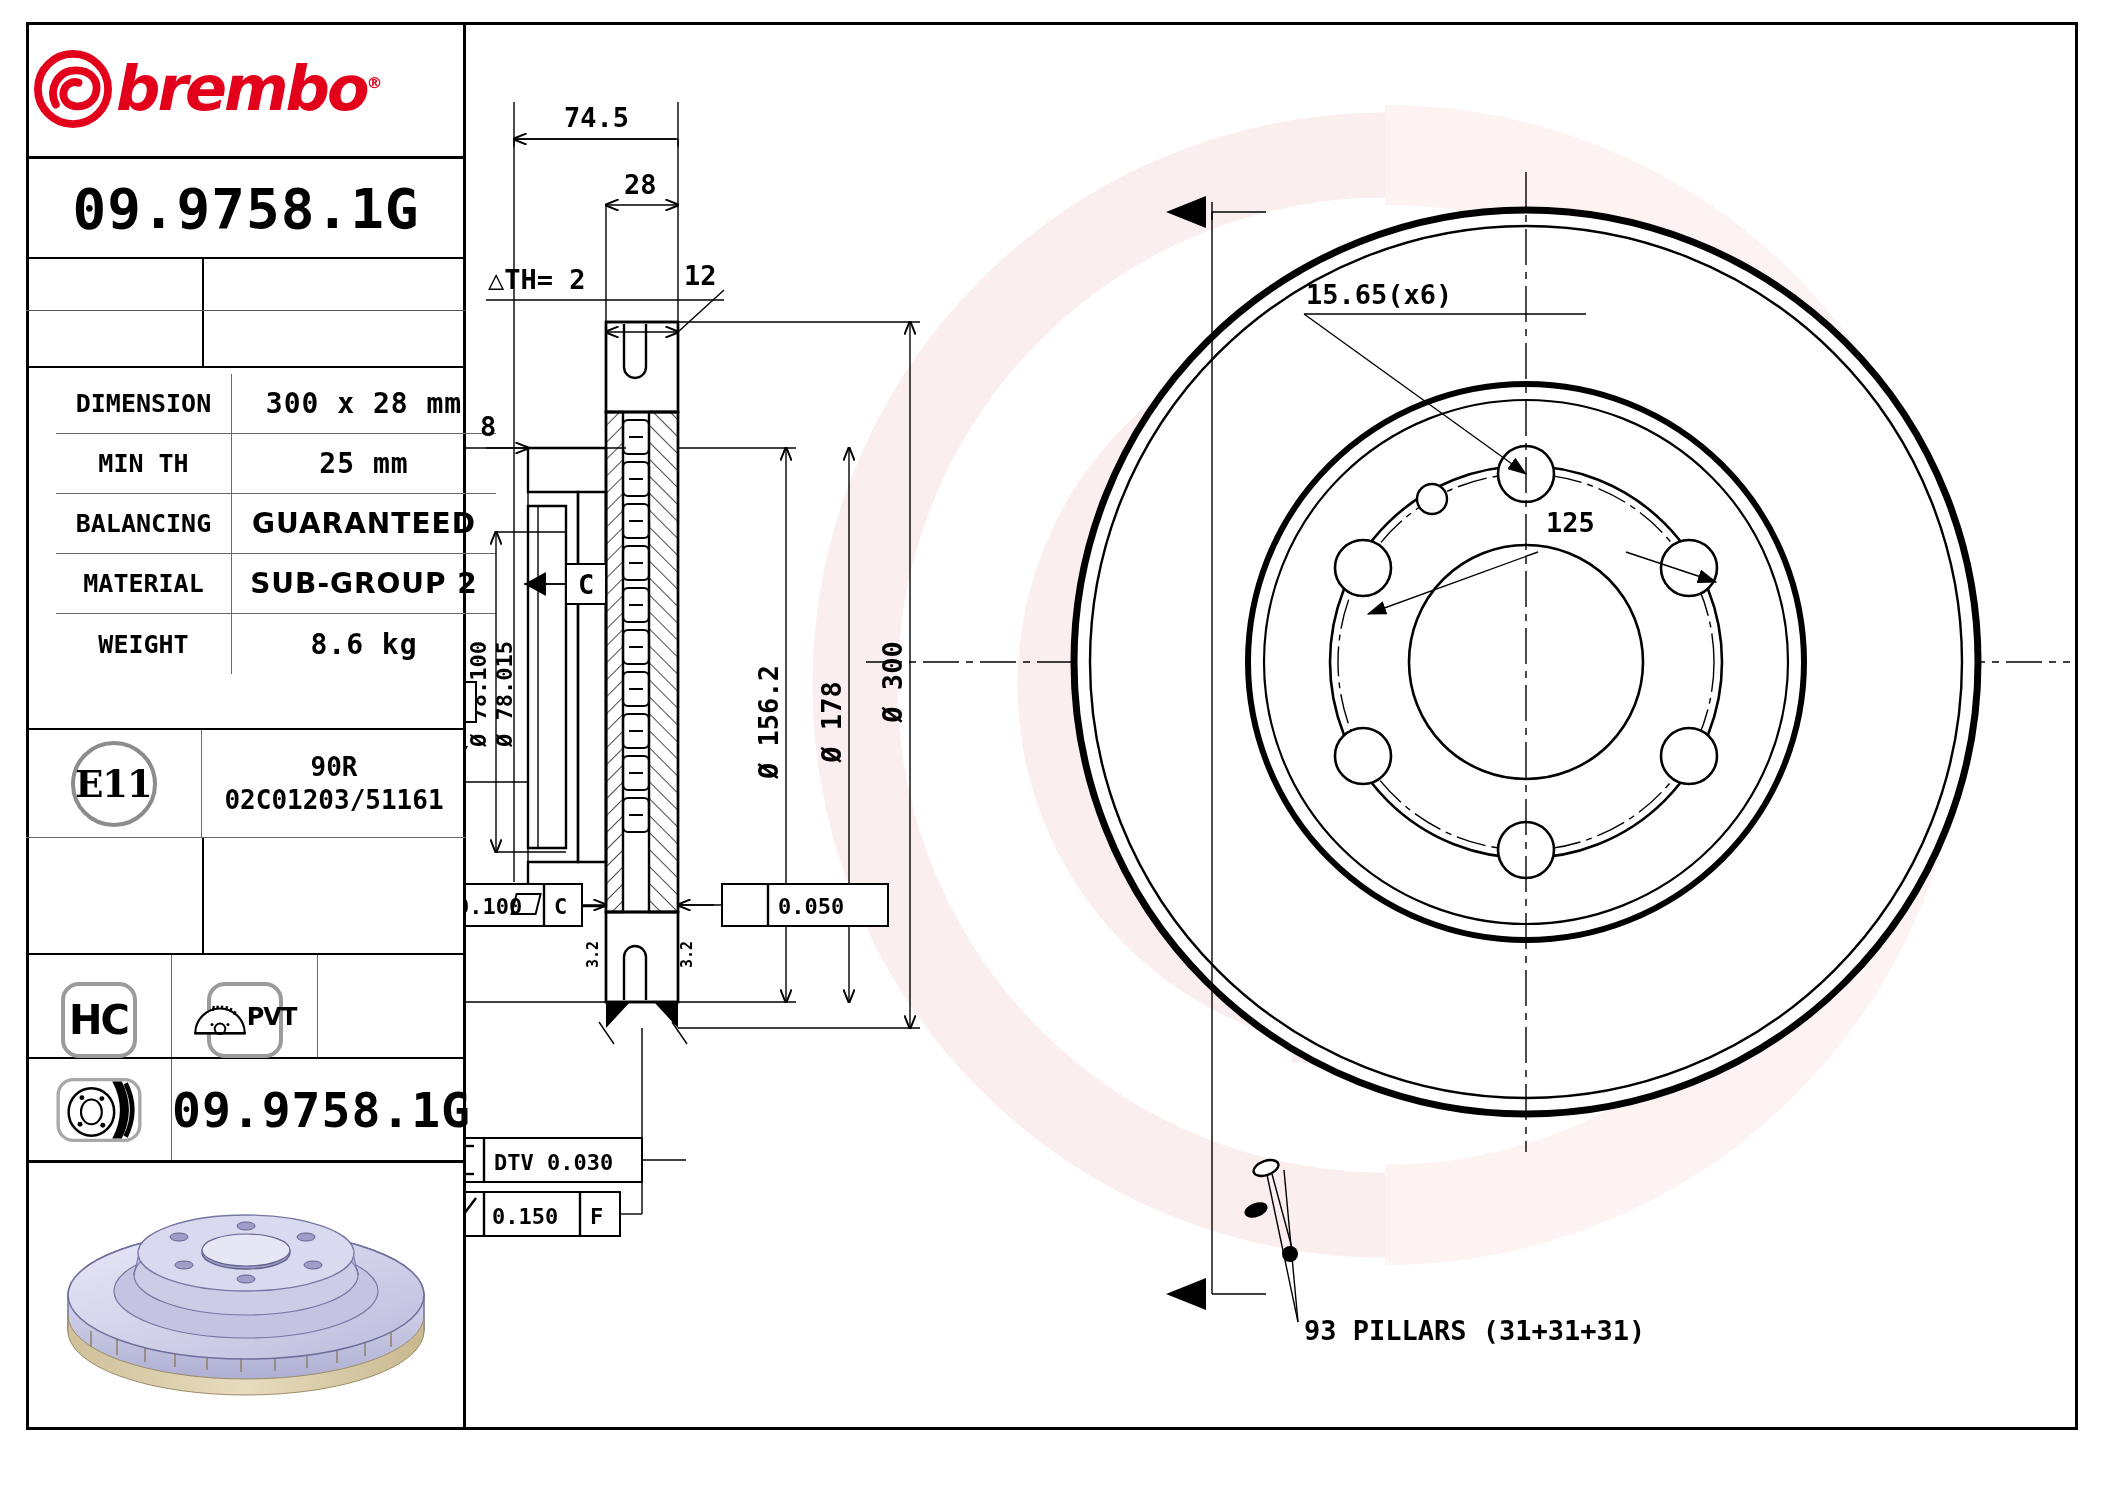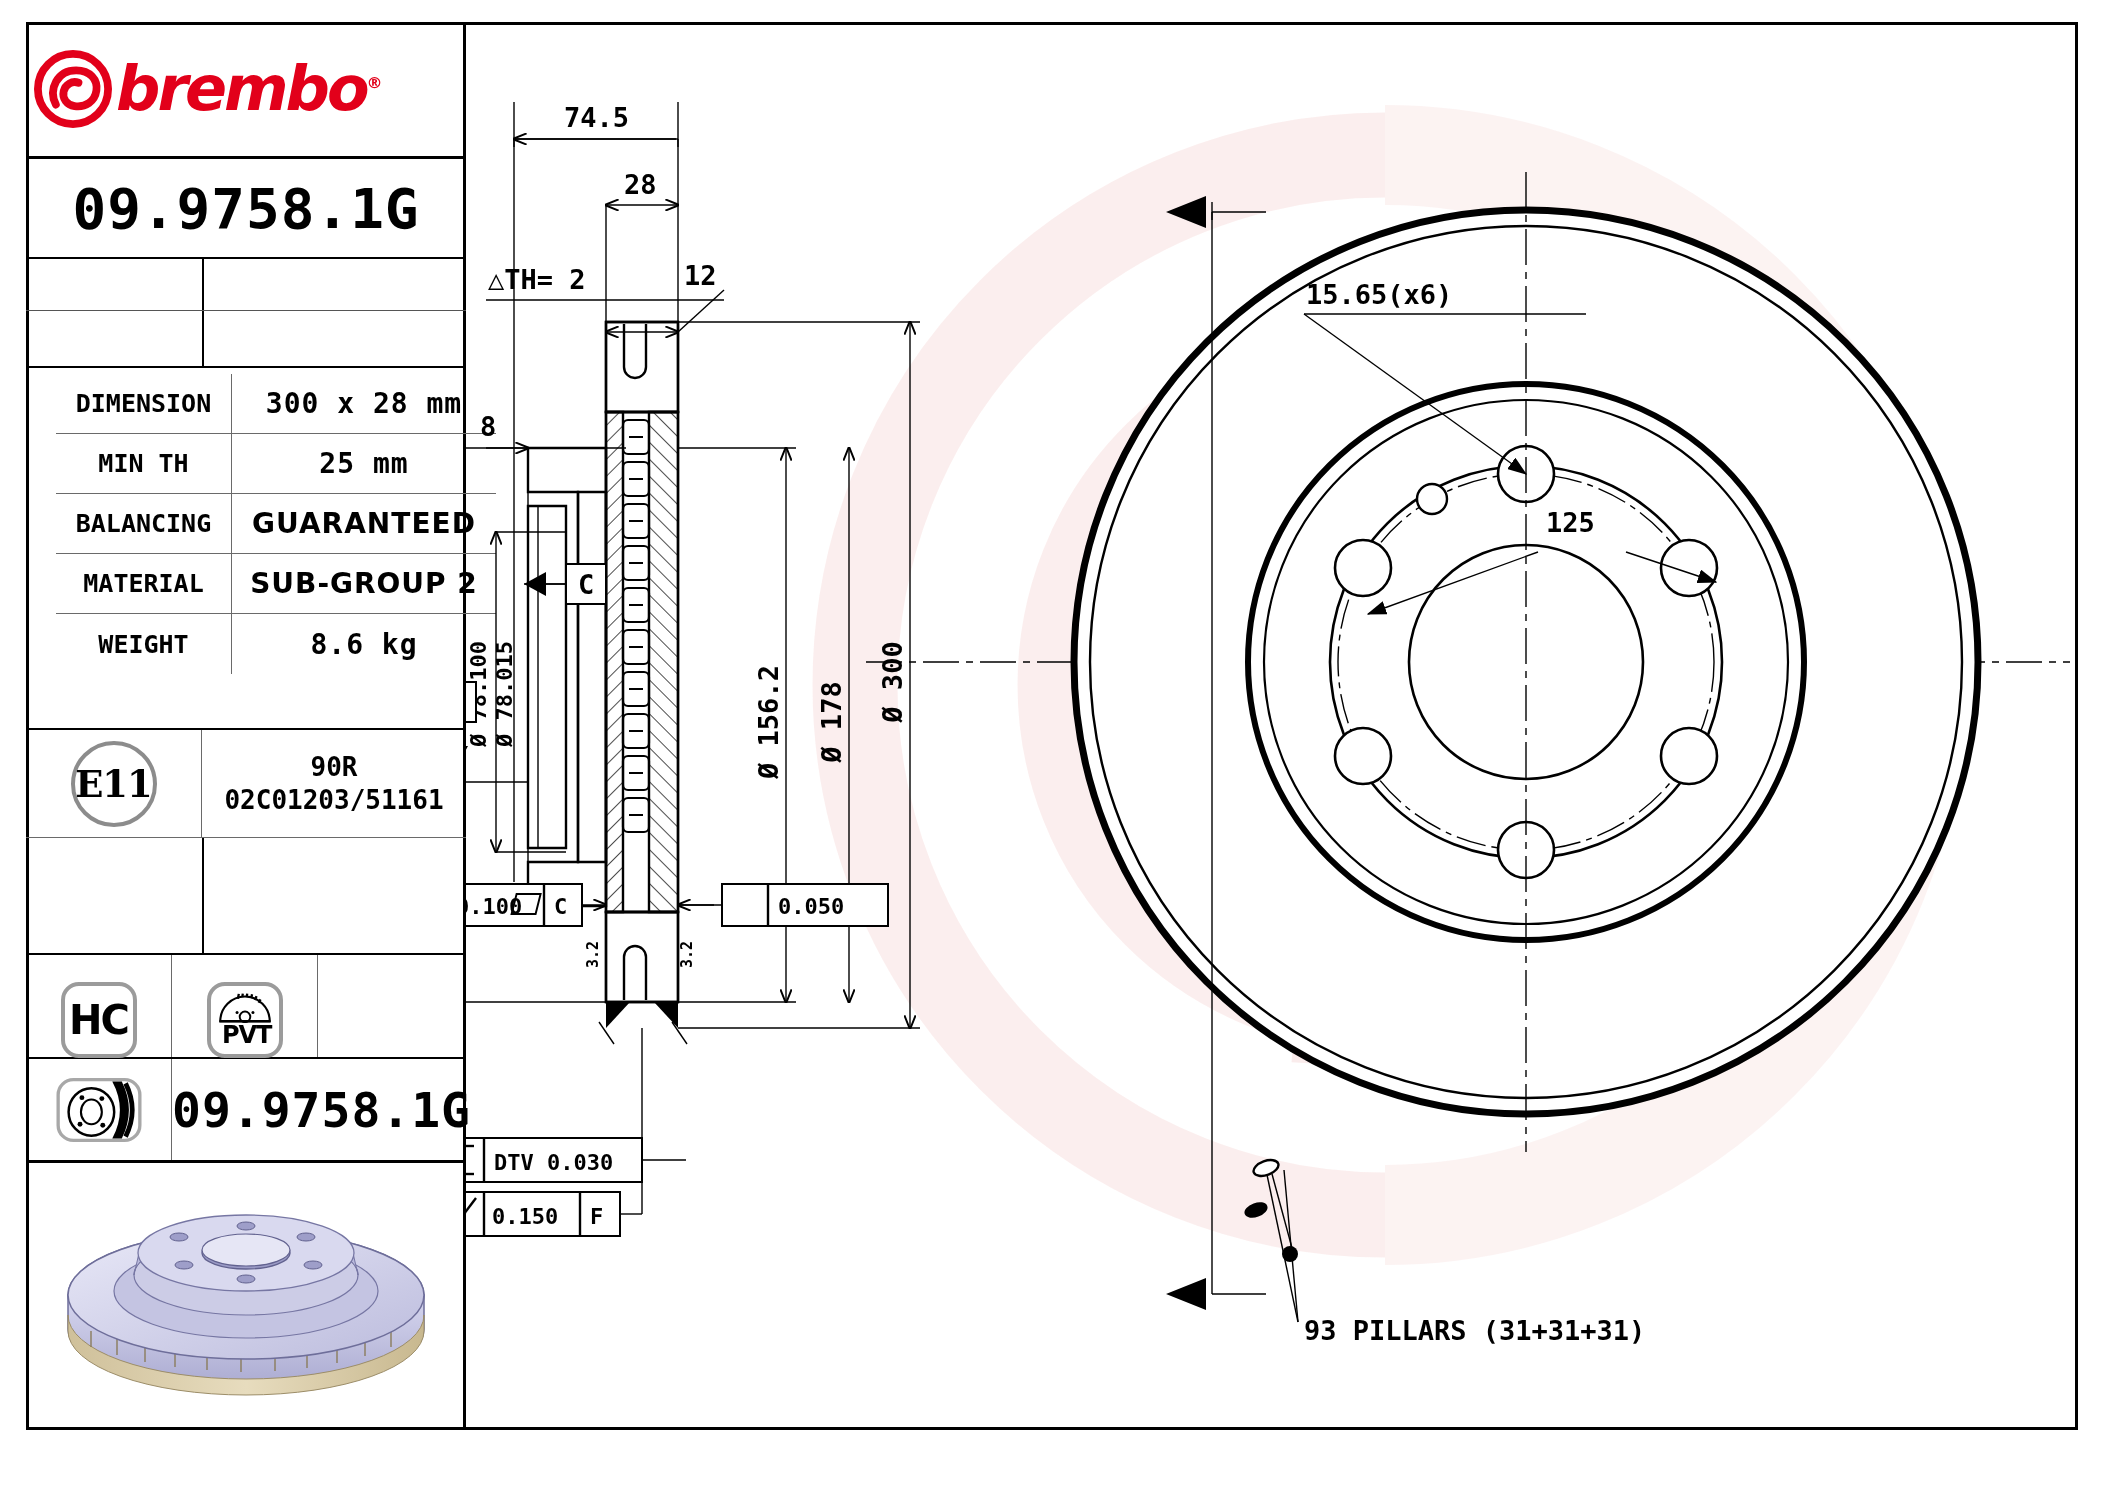--- a/index.html
+++ b/index.html
@@ -162,21 +162,21 @@
     width: 76px; height: 76px;
     border: 4px solid #9b9b9b; border-radius: 18px;
     display: flex; align-items: center; justify-content: center;
     background: #fff;
     margin-top: 28px;
   }
   .rbox .hc {
     font-family: "DejaVu Sans", sans-serif;
     font-weight: 900; font-size: 40px; color: #000; letter-spacing: -2px;
   }
-  .pvt-inner { display:flex; flex-direction:column; align-items:flex-end; justify-content:center; }
+  .pvt-inner { display:flex; align-items:flex-start; justify-content:center; }
   .pvt-label {
     font-family:"DejaVu Sans", sans-serif; font-weight:900;
     font-size:24px; line-height:1; color:#000; letter-spacing:-1px;
   }
 
   
   #discno-row {
     position: absolute; left: 0; top: 1037px;
     width: 440px; height: 104px;
     display: flex;

